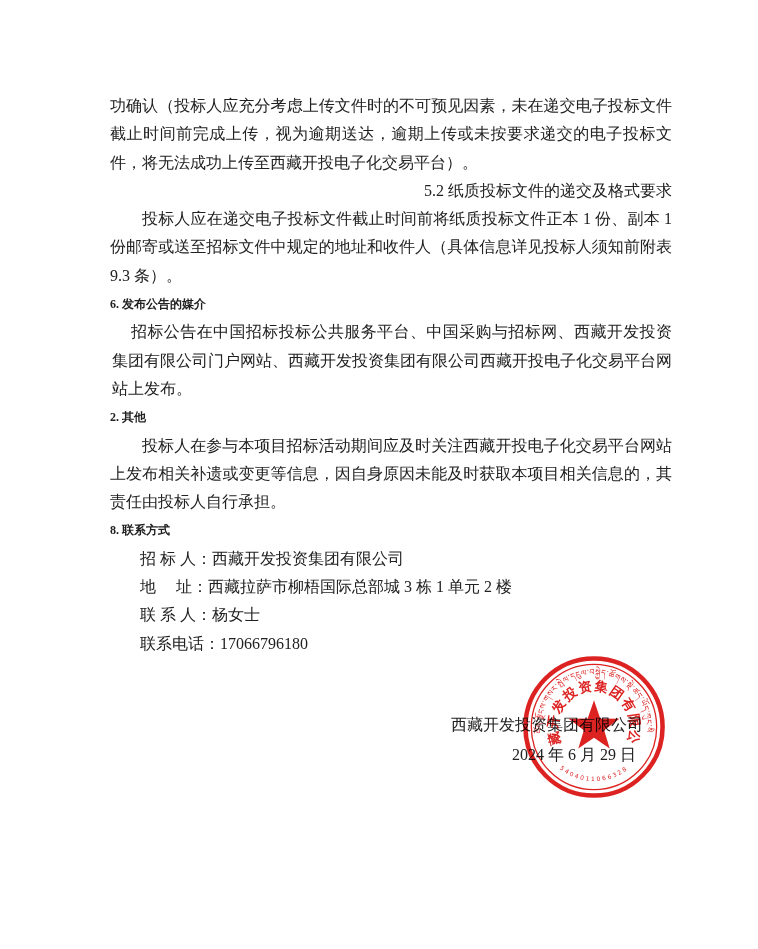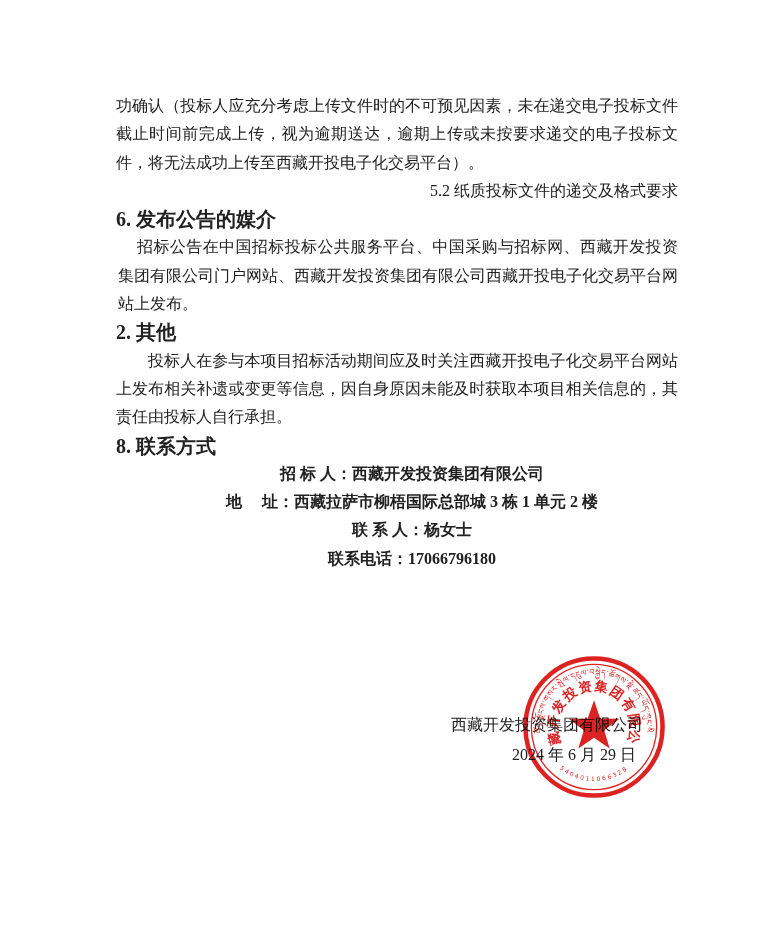--- a/index.html
+++ b/index.html
@@ -7,32 +7,32 @@
     position: relative;
     width: 758px;
     height: 949px;
     background: #ffffff;
     font-family: "Liberation Serif", "DejaVu Serif", serif;
     color: #212121;
     overflow: hidden;
   }
   .doc {
     position: absolute;
-    left: 116px;
+    left: 110px;
     top: 92px;
     width: 562px;
     font-size: 16px;
     line-height: 28.3px;
   }
   .doc p { margin: 0; text-align: justify; text-justify: inter-ideograph; }
   .doc p.indent { text-indent: 32px; }
   .doc p.hang { margin-left: 2px; text-indent: 19px; }
   .doc p.subhead { text-align: right; text-indent: 32px; }
-  .doc h3 { margin: 0; font-size: 20px; font-weight: bold; line-height: 28.3px; }
-  .contact-row { padding-left: 30px; text-align: center; font-weight: bold; }
+  .doc h3 { margin: 0; font-size: 12px; font-weight: bold; line-height: 28.3px; }
+  .contact-row { padding-left: 30px; text-align: left; }
   .contact-row .label { white-space: pre; }
   .signature-company {
     position: absolute;
     top: 716px;
     right: 115px;
     font-size: 16px;
     line-height: 18px;
   }
   .signature-date {
     position: absolute;
@@ -50,20 +50,21 @@
     mix-blend-mode: multiply;
   }
   .seal svg { display: block; width: 148px; height: 148px; }
 </style>
 </head>
 <body>
 
 <div class="doc">
   <p>功确认（投标人应充分考虑上传文件时的不可预见因素，未在递交电子投标文件截止时间前完成上传，视为逾期送达，逾期上传或未按要求递交的电子投标文件，将无法成功上传至西藏开投电子化交易平台）。</p>
   <p class="subhead">5.2 纸质投标文件的递交及格式要求</p>
+  <p class="indent">投标人应在递交电子投标文件截止时间前将纸质投标文件正本 1 份、副本 1 份邮寄或送至招标文件中规定的地址和收件人（具体信息详见投标人须知前附表 9.3 条）。</p>
   <h3>6. 发布公告的媒介</h3>
   <p class="hang">招标公告在中国招标投标公共服务平台、中国采购与招标网、西藏开发投资集团有限公司门户网站、西藏开发投资集团有限公司西藏开投电子化交易平台网站上发布。</p>
   <h3>2. 其他</h3>
   <p class="indent">投标人在参与本项目招标活动期间应及时关注西藏开投电子化交易平台网站上发布相关补遗或变更等信息，因自身原因未能及时获取本项目相关信息的，其责任由投标人自行承担。</p>
   <h3>8. 联系方式</h3>
 
   <div class="contact-row">
     <span class="label">招 标 人：</span><span>西藏开发投资集团有限公司</span>
   </div>
   <div class="contact-row">

